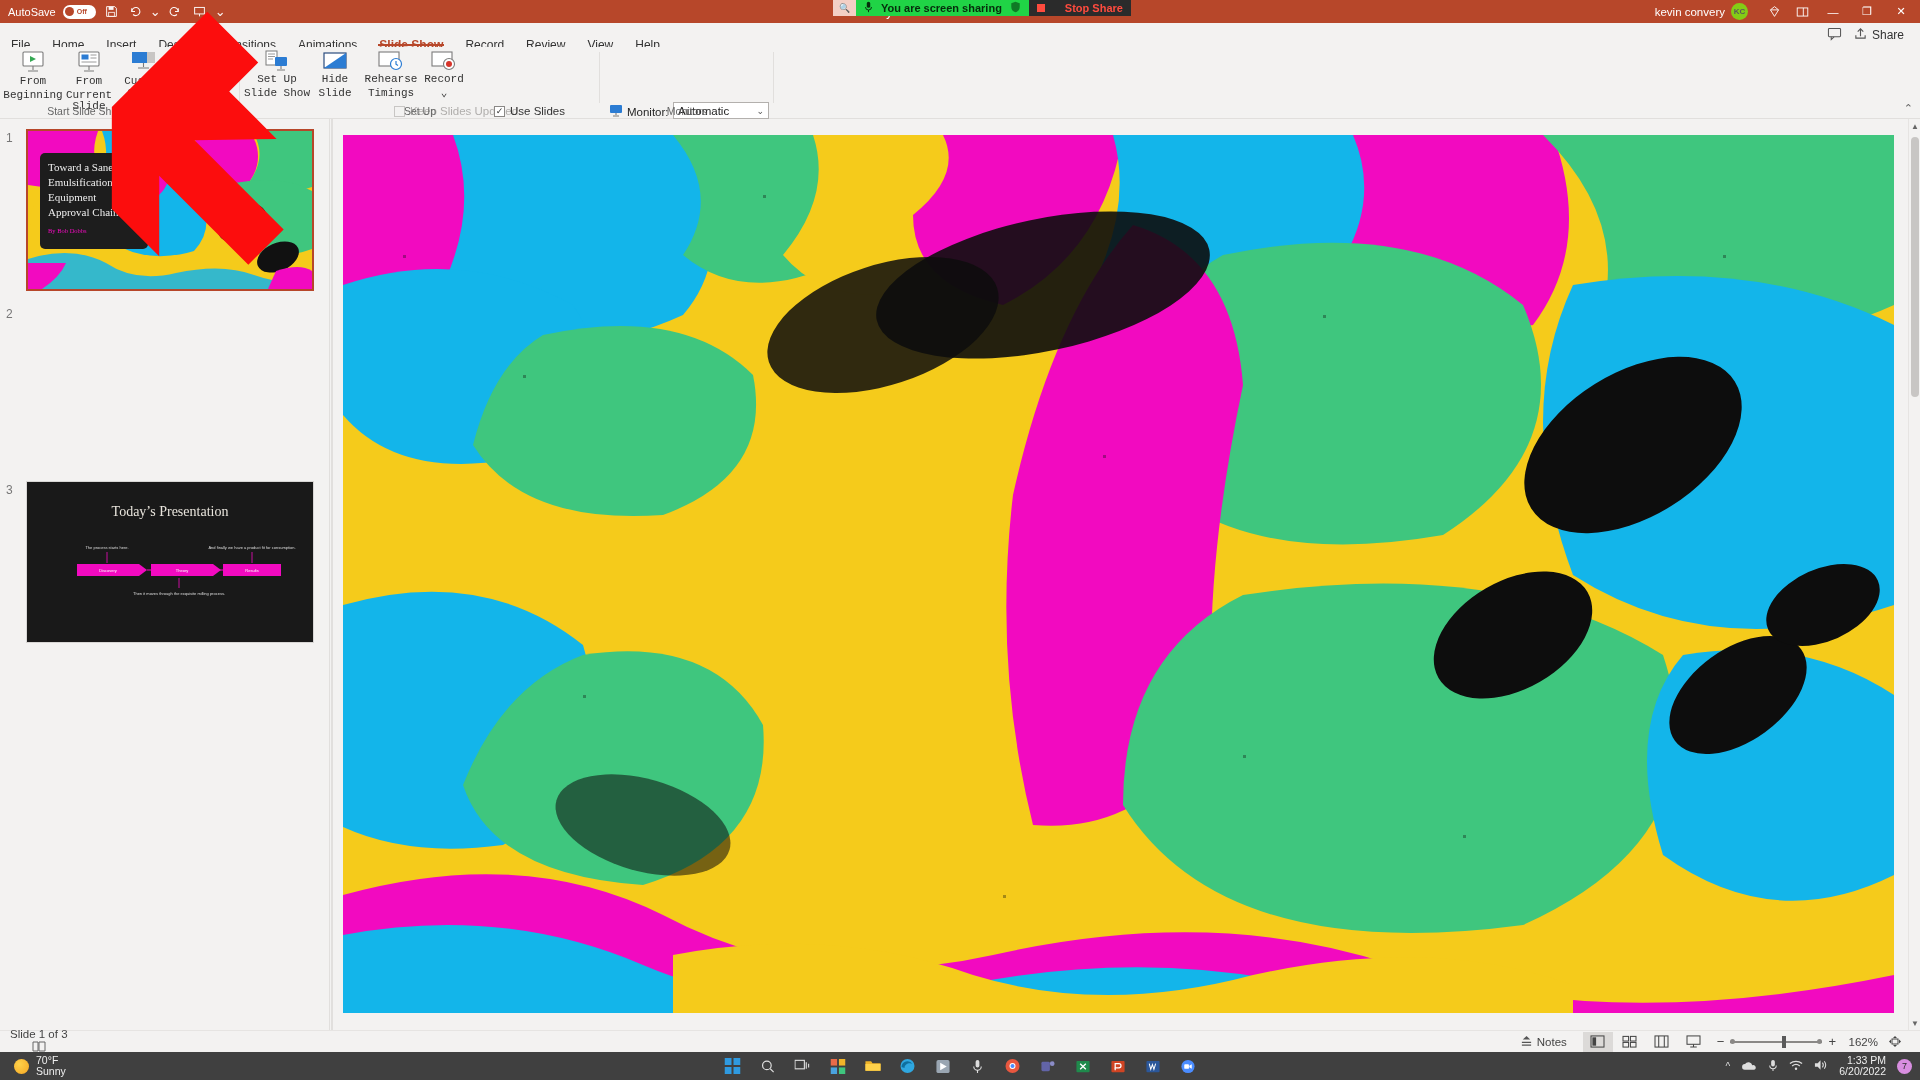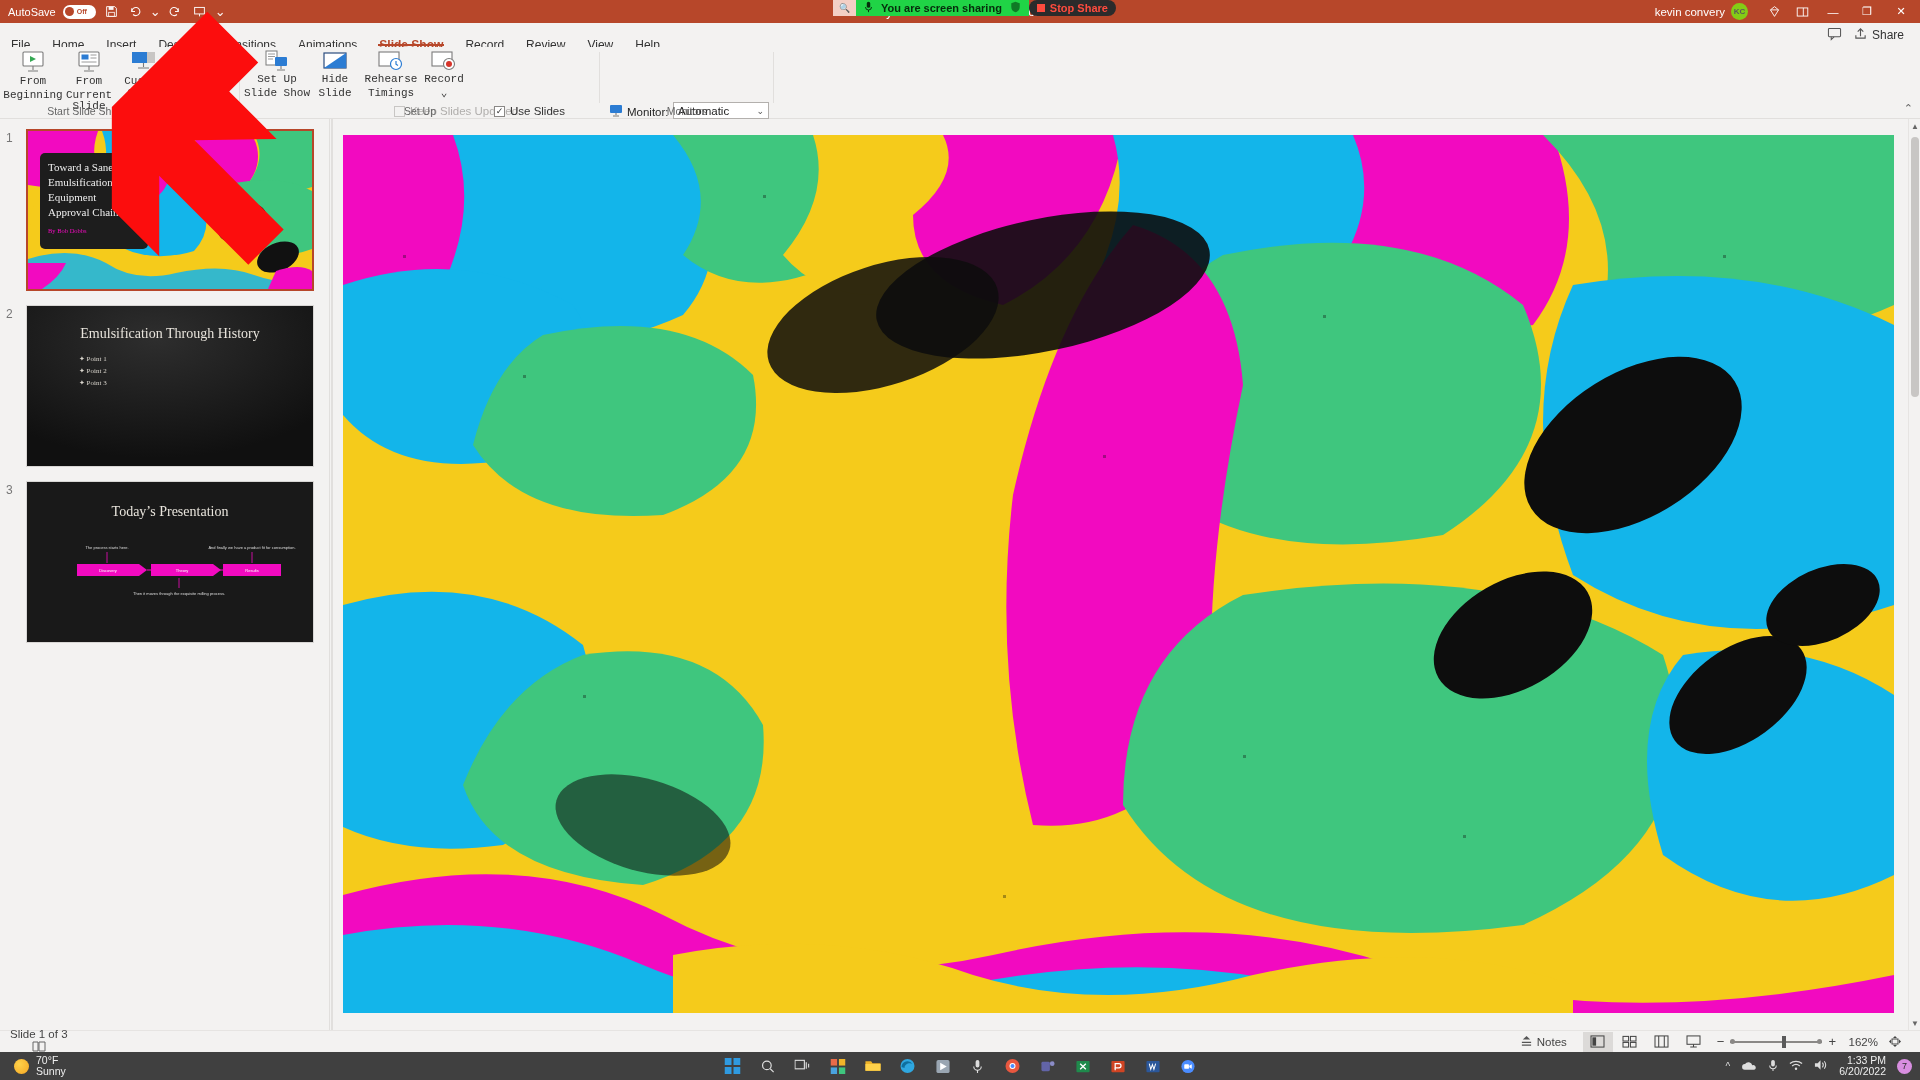--- a/index.html
+++ b/index.html
@@ -49,22 +49,22 @@
   }
   .share-tab{
     background:#f3cfc5; width:23px;height:16px; display:flex;align-items:center;justify-content:center;
     color:#9b5a45; font-size:9px;
   }
   .share-green{
     background:#20d446; height:16px; display:flex;align-items:center;gap:8px; padding:0 8px;
     color:#062d0c; font-weight:bold; font-size:11px;
   }
   .share-stop{
-    background:#2b2b2b;height:16px;display:flex;align-items:center;gap:5px;padding:0 8px;
-    color:#ff4b3e; font-weight:bold;font-size:11px;border-radius:8px;
+    background:#2b2b2b;height:16px;display:flex;align-items:center;gap:20px;padding:0 8px;
+    color:#ff4b3e; font-weight:bold;font-size:11px;
   }
   .stop-sq{ width:8px;height:8px;background:#ff4b3e;display:inline-block;}
 
   
   .tabstrip{
     position:absolute; top:23px; left:0; width:1920px; height:24px;
     background:#f3f2f1; display:flex; align-items:center;
   }
   .tab{
     padding:10px 11px; height:24px; line-height:24px; font-size:12px; color:#333;
@@ -485,36 +485,20 @@
           <text x="20" y="55" font-family="Liberation Serif, serif" font-size="11" fill="#eee">Emulsification</text>
           <text x="20" y="70" font-family="Liberation Serif, serif" font-size="11" fill="#eee">Equipment</text>
           <text x="20" y="85" font-family="Liberation Serif, serif" font-size="11" fill="#eee">Approval Chain</text>
           <text x="20" y="102" font-family="Liberation Serif, serif" font-size="6.5" fill="#f20ac0">By Bob Dobbs</text>
         </svg>
       </div>
     </div>
 
     <div class="thumb-row" style="top:186px;height:168px">
       <span class="thumb-num">2</span>
-      <div class="thumb">
-        <svg width="286" height="160" viewBox="0 0 286 160" preserveAspectRatio="none">
-          <rect width="286" height="160" fill="#181818"></rect>
-          <rect width="286" height="160" fill="url(#g2)"></rect>
-          <defs>
-              <radialGradient id="g2" cx="45%" cy="20%" r="75%">
-            <stop offset="0" stop-color="#2e2e2e"></stop>
-                <stop offset="1" stop-color="#101010"></stop>
-          </radialGradient>
-            </defs>
-          <text x="143" y="32" text-anchor="middle" font-family="Liberation Serif, serif" font-size="14" fill="#e8e4dc">Emulsification Through History</text>
-          <text x="52" y="55" font-family="Liberation Serif, serif" font-size="7" fill="#d8d4cc">✦ Point 1</text>
-          <text x="52" y="67" font-family="Liberation Serif, serif" font-size="7" fill="#d8d4cc">✦ Point 2</text>
-          <text x="52" y="79" font-family="Liberation Serif, serif" font-size="7" fill="#d8d4cc">✦ Point 3</text>
-        </svg>
-      </div>
     </div>
 
     <div class="thumb-row" style="top:362px;height:168px">
       <span class="thumb-num">3</span>
       <div class="thumb">
         <svg width="286" height="160" viewBox="0 0 286 160" preserveAspectRatio="none">
           <rect width="286" height="160" fill="#191919"></rect>
           <text x="143" y="34" text-anchor="middle" font-family="Liberation Serif, serif" font-size="14" fill="#e8e4dc">Today’s Presentation</text>
           <path d="M50 82h62l8 6-8 6H50z" fill="#f20ac0"></path>
           <path d="M124 82h62l8 6-8 6h-62z" fill="#f20ac0"></path>

